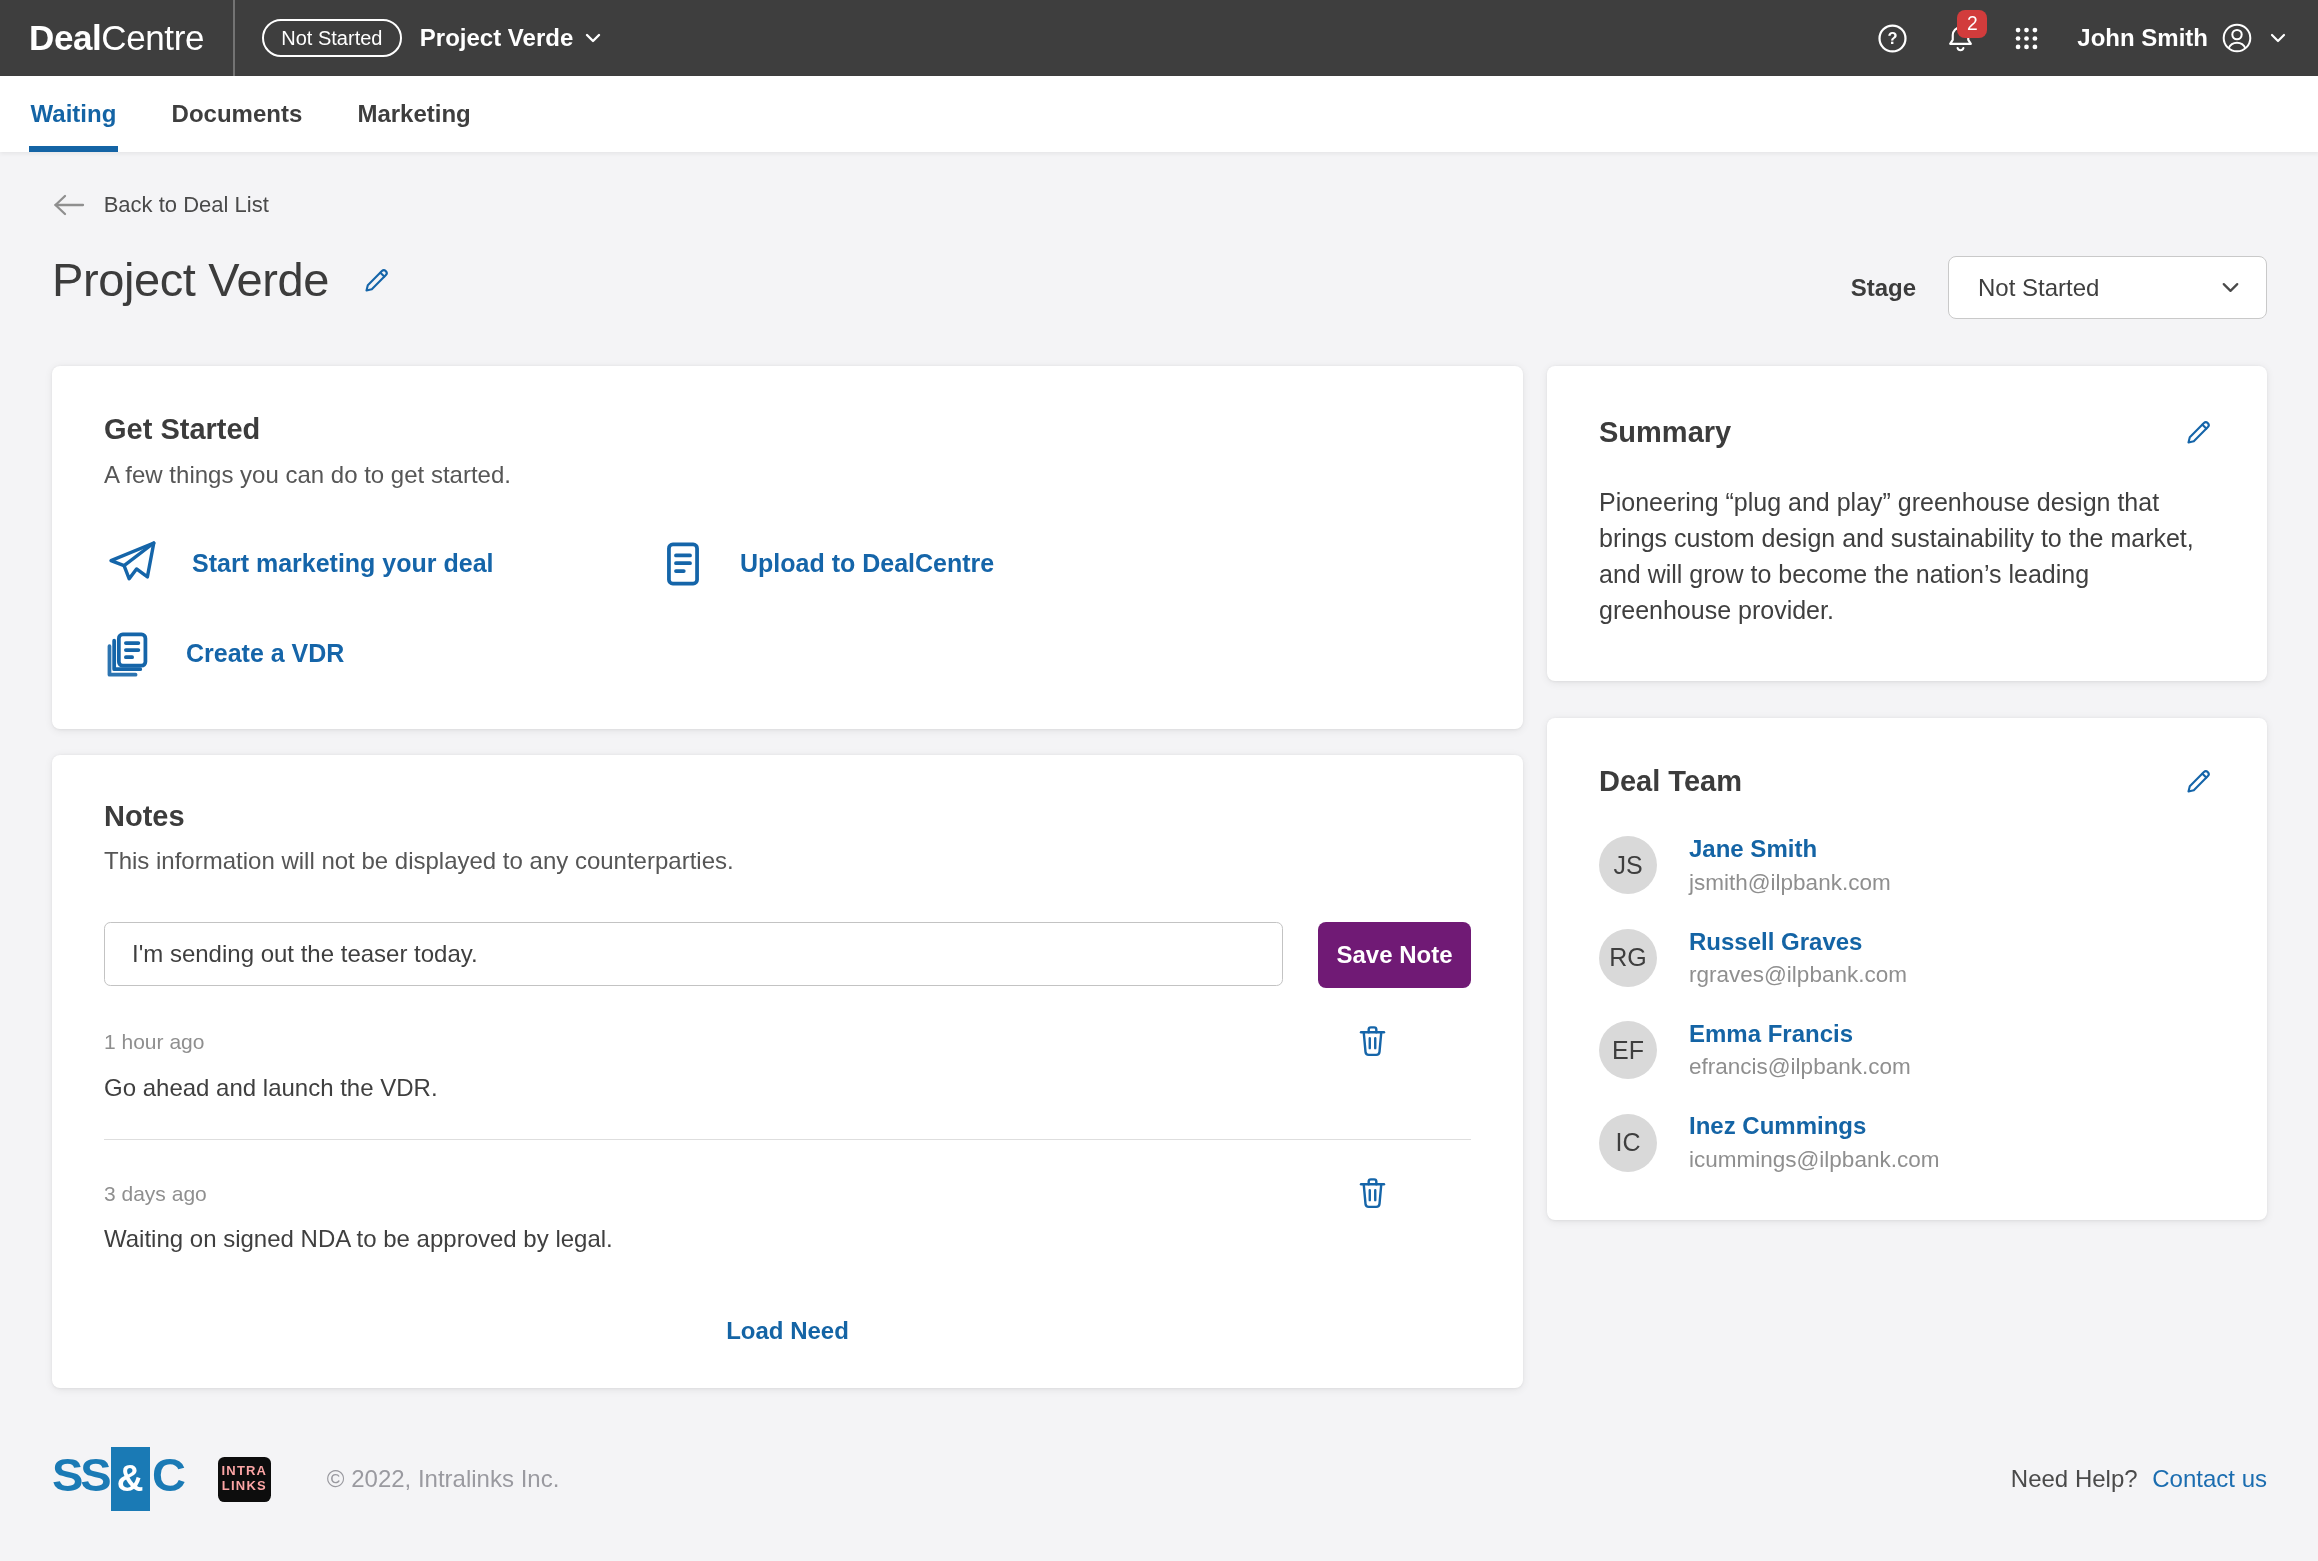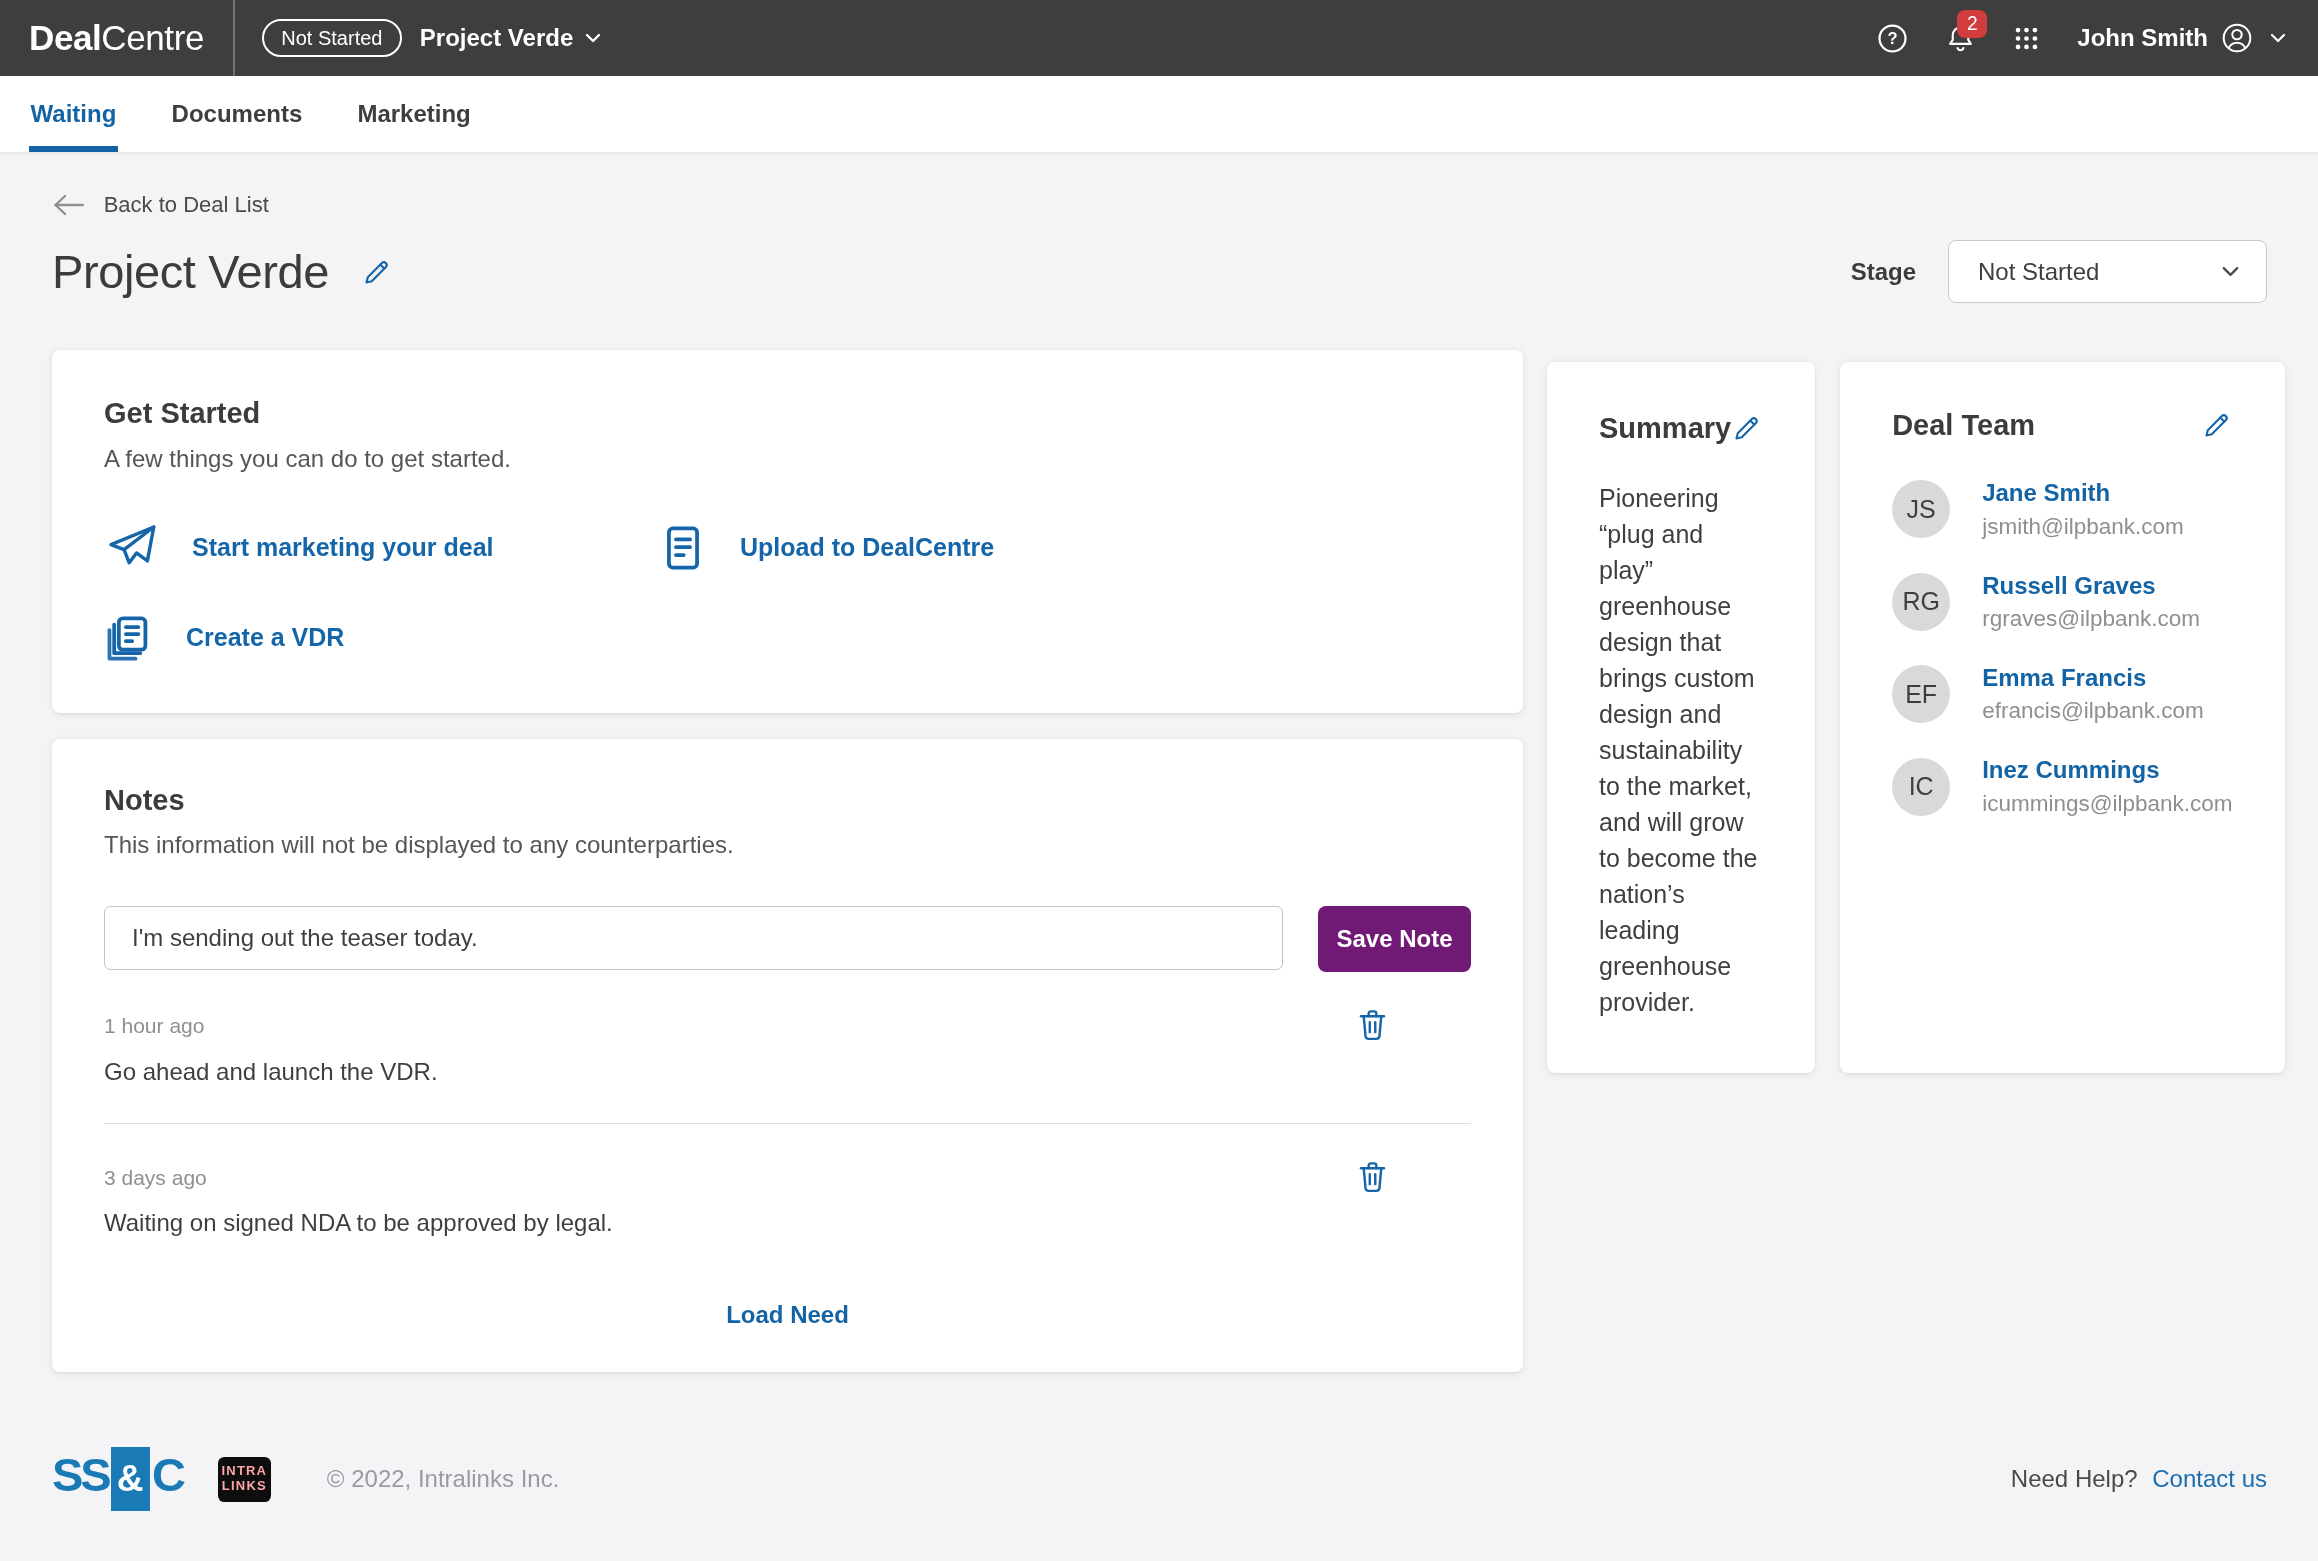--- a/index.html
+++ b/index.html
@@ -74,34 +74,34 @@
   }
   .back-row .arrow { color:#8f8f8f; }
 
   .title-row {
     margin-top:19.3px;
     display:flex; align-items:center;
   }
   .page-title { font-size:47px; font-weight:400; color:#3c3c3c; letter-spacing:-0.4px; }
   .edit-btn { background:none; border:none; cursor:pointer; color:#1565a9; padding:0; }
   .title-row .edit-btn { margin-left:32px; }
-  .stage-group { margin-left:auto; display:flex; align-items:center; }
+  .stage-group { margin-left:auto; display:flex; align-items:center;margin-top:16px; }
   .stage-label { font-size:24px; font-weight:700; color:#3c3c3c; margin-right:32px; }
   .stage-select {
     width:319px; height:63px;
     background:#fff; border:1.6px solid #c9c9c9; border-radius:8px;
     display:flex; align-items:center; justify-content:space-between;
     padding:0 22.5px 0 29px;
     font-size:24px; color:#3f3f3f; cursor:pointer;
   }
   .stage-select .chev { color:#4a4a4a; }
 
   .columns { display:flex; gap:24px; margin-top:47px; align-items:flex-start; }
   .col-left { width:1471px; flex:none; display:flex; flex-direction:column; gap:26px; }
-  .col-right { flex:1; display:flex; flex-direction:row; gap:25px;margin-top:12px; }
+  .col-right { flex:1; display:flex; flex-direction:column; gap:37px; }
 
   .card {
     background:#fff; border-radius:8px;
     box-shadow:0 1.6px 8px rgba(0,0,0,0.07), 0 0.8px 2.4px rgba(0,0,0,0.05);
   }
   .card-title { font-size:29px; font-weight:700; color:#3c3c3c; }
   .card-head { display:flex; align-items:flex-start; justify-content:space-between; }
 
   
   .gs-card { padding:47px 52px 50px; }

